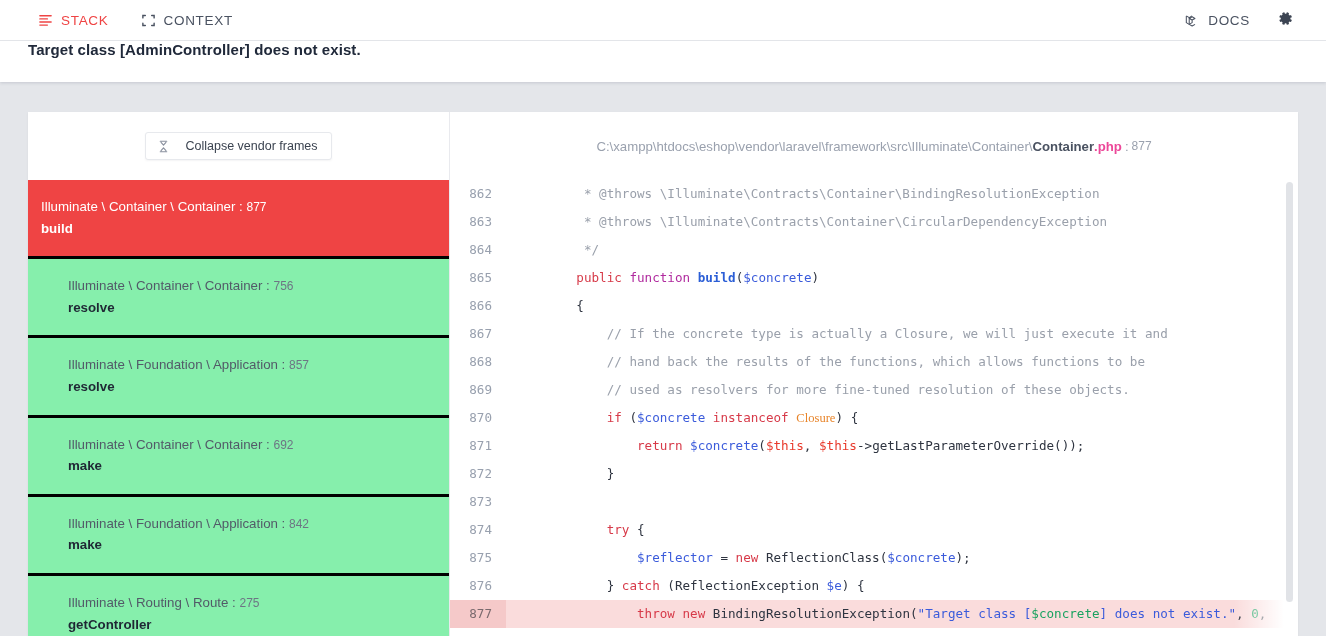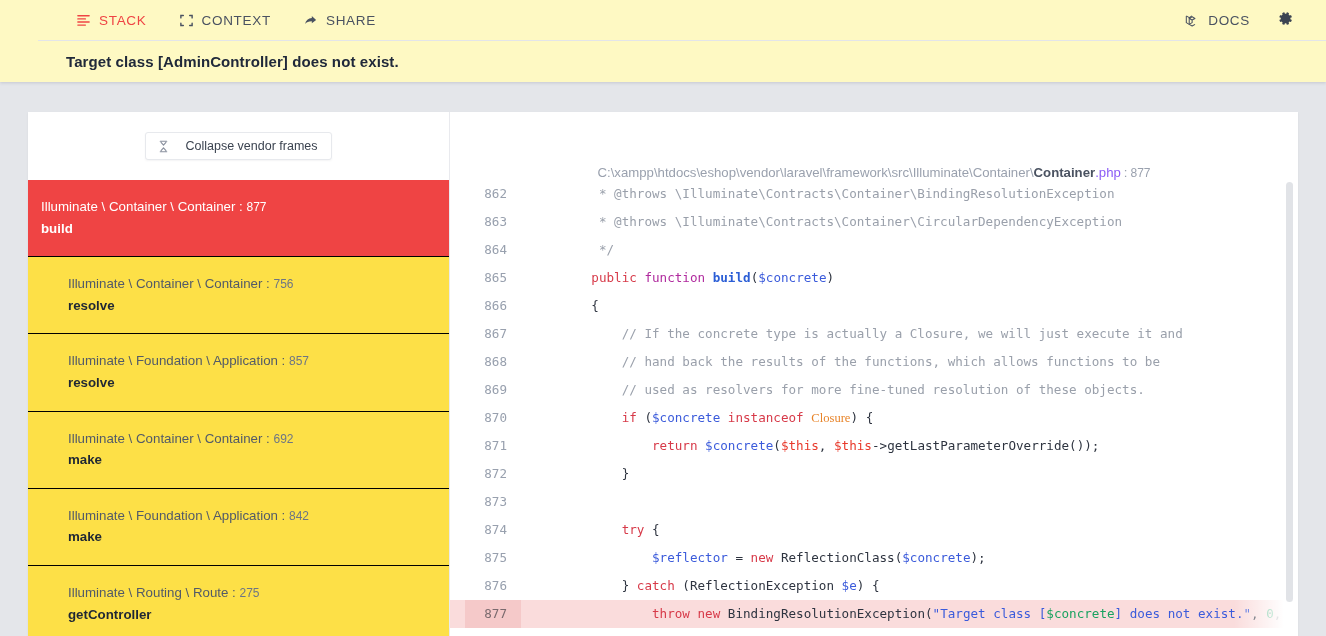--- a/index.html
+++ b/index.html
@@ -7,25 +7,24 @@
     margin: 0; padding: 0;
     width: 1326px; height: 636px;
     overflow: hidden;
     background: #e4e6ea;
     font-family: "Liberation Sans", sans-serif;
     -webkit-font-smoothing: antialiased;
   }
 
   
   #header-wrap {
-    background: #fef9c3;
+    background: #ffffff;
     box-shadow: 0 1px 3px rgba(60,66,87,.18);
     position: relative;
     z-index: 5;
-    padding-left: 38px;
   }
   #toolbar {
     height: 41px;
     display: flex;
     align-items: center;
     border-bottom: 1px solid #e3e5e9;
     padding: 0 22px 0 22px;
   }
   .tool-group { display: flex; align-items: center; }
   .tool-btn {
@@ -47,21 +46,21 @@
   .gear-btn {
     width: 38px; height: 41px;
     display: flex; align-items: center; justify-content: center;
     cursor: pointer;
     color: #3c4452;
   }
 
   #error-bar {
     height: 41px;
     display: flex;
-    align-items: center;
+    align-items: flex-start;
     padding-left: 28px;
   }
   #error-title {
     font-size: 15px;
     font-weight: bold;
     color: #20293a;
     letter-spacing: .1px;
   }
 
   
@@ -102,23 +101,23 @@
     font-size: 12.5px;
     color: #3b4350;
     cursor: pointer;
     box-shadow: 0 1px 2px rgba(60,66,87,.06);
     font-family: "Liberation Sans", sans-serif;
   }
   #collapse-btn .ic { width: 13px; height: 13px; display: inline-flex; color: #8a919f; }
 
   .frame {
     padding: 17px 0 17px 40px;
-    border-top: 1px solid #000000;
+    border-top: 3px solid #000000;
     cursor: pointer;
-    background: #fde047;
+    background: #86efac;
   }
   .frame:first-of-type { border-top: none; padding-left: 13px; }
   .frame.selected { background: #ef4444; border-top-color: #ef4444; }
   .frame-cls {
     font-size: 13.3px;
     color: #525a68;
     line-height: 1.55;
     white-space: nowrap;
   }
   .frame-cls .ln { font-size: 12px; color: #6d7584; }
@@ -136,38 +135,38 @@
   
   #codepanel {
     flex: 1;
     position: relative;
     overflow: hidden;
     background: #fff;
   }
   #filepath {
     height: 68px;
     display: flex;
-    align-items: flex-end;
+    align-items: center;
     justify-content: center;
     font-size: 13.2px;
     white-space: nowrap;
   }
   #filepath .dir  { color: #9aa1ae; }
   #filepath .file { color: #4a5261; font-weight: bold; }
-  #filepath .ext  { color: #8b5cf6; font-weight: normal; }
+  #filepath .ext  { color: #ec4899; font-weight: bold; }
   #filepath .sep  { color: #9aa1ae; margin: 0 3px; }
   #filepath .lno  { color: #9aa1ae; font-size: 12px; }
 
   #code {
     position: relative;
     font-family: "DejaVu Sans Mono", "Liberation Mono", monospace;
     font-size: 12.6px;
     line-height: 28px;
   }
-  .cline { display: flex; height: 28px; white-space: pre; padding-left: 15px; }
+  .cline { display: flex; height: 28px; white-space: pre; }
   .cline.hl { background: #fadcdc; }
   .gutter {
     flex: 0 0 56px;
     text-align: right;
     padding-right: 14px;
     color: #98a0ae;
     user-select: none;
   }
   .cline.hl .gutter { background: #f5c9c9; color: #7a6a6e; }
   .src { flex: 1; color: #2e3440; padding-left: 40px; }
@@ -221,28 +220,20 @@
 
       <button class="tool-btn">
         <span class="ic">
           <svg viewBox="0 0 16 16" width="15" height="15" fill="none" stroke="currentColor" stroke-width="1.5" stroke-linecap="round">
             <path d="M2 5.2V2.6h2.6M11.4 2.6H14v2.6M14 10.8v2.6h-2.6M4.6 13.4H2v-2.6"></path>
           </svg>
         </span>
         <span>CONTEXT</span>
       </button>
 
-      <button class="tool-btn">
-        <span class="ic">
-          <svg viewBox="0 0 16 16" width="15" height="15" fill="currentColor">
-            <path d="M9.4 3.1v2.2C5.6 5.5 3.1 7.7 2.2 11.6c1.6-2 3.7-2.9 7.2-2.9v2.3L14 7.5 9.4 3.1z"></path>
-          </svg>
-        </span>
-        <span>SHARE</span>
-      </button>
 
     </div>
 
     <div class="spacer"></div>
 
     <button class="tool-btn">
       <span class="ic">
         <svg viewBox="0 0 16 16" width="15" height="15" fill="none" stroke="currentColor" stroke-width="1.1" stroke-linejoin="round">
           <path d="M1.4 3.1v7.2l3.1 1.8 3.1-1.8V7.5l3-1.7-3-1.8-3 1.8 3 1.7"></path>
           <path d="M1.4 3.1l3.1 1.8 3-1.8"></path>

